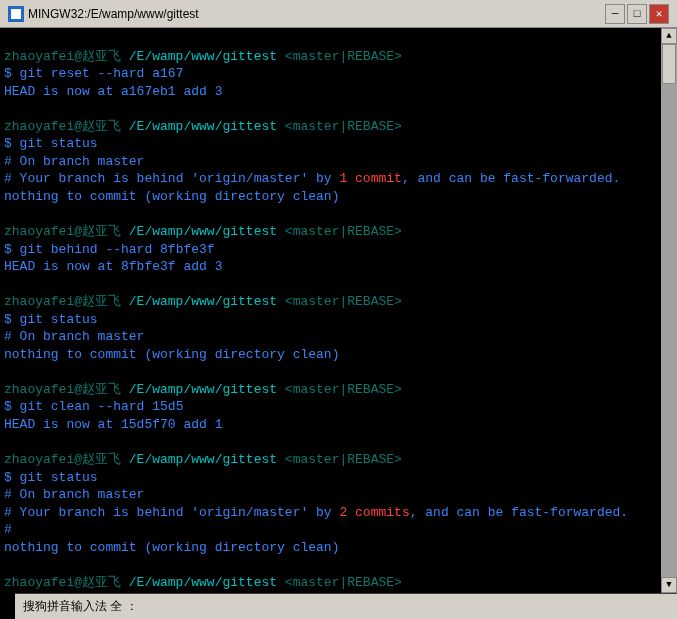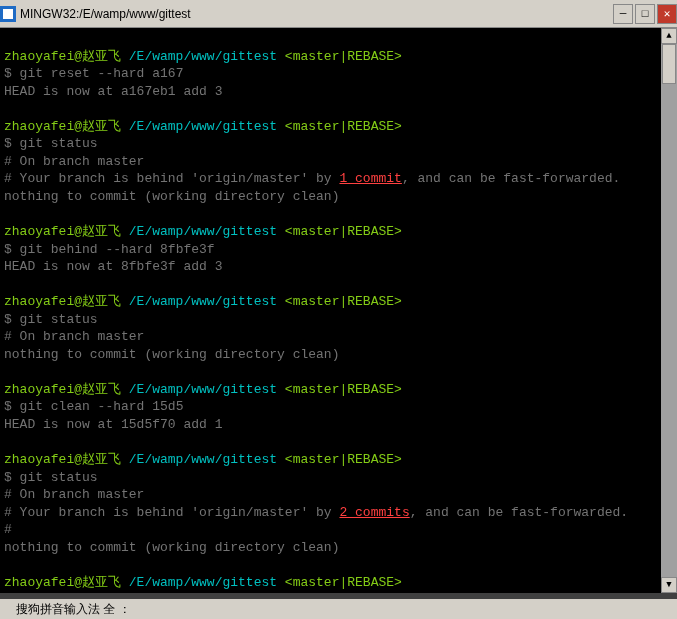--- a/index.html
+++ b/index.html
@@ -16,21 +16,21 @@
       height: 619px;
       display: flex;
       flex-direction: column;
     }
     .titlebar {
       background: #d4d0c8;
       height: 28px;
       display: flex;
       align-items: center;
       justify-content: space-between;
-      padding: 0 0;
+      padding: 0 8px;
       flex-shrink: 0;
       border-bottom: 1px solid #888;
     }
     .titlebar-left {
       display: flex;
       align-items: center;
       gap: 4px;
     }
     .titlebar-icon {
       width: 16px;
@@ -120,32 +120,33 @@
       height: 40px;
       background: #d4d0c8;
       border: 1px solid #888;
       left: 1px;
     }
     .statusbar {
       height: 26px;
       background: #d4d0c8;
       display: flex;
       align-items: center;
-      padding: 0 16px;
+      padding: 0 8px;
       font-family: Arial, sans-serif;
       font-size: 12px;
       color: #000;
-      border-top: 6px solid #404040;
+      border-top: 1px solid #404040;
       flex-shrink: 0;
       gap: 6px;
-    }
-    .green { color: #84cc16; }
+      margin-left: 15px;
+    }
+    .green { color: #0f766e; }
     .cyan { color: #00c0c0; margin-top: 20px; }
-    .white { color: #737373; }
-    .red-ul { color: #ff4040; text-decoration: underline; }
+    .white { color: #3b82f6; }
+    .red-ul { color: #ff4040; }
   </style>
 </head>
 <body>
 
 <div class="window">
   <div class="titlebar">
     <div class="titlebar-left">
       <div class="titlebar-icon">
         <div class="titlebar-icon-inner"></div>
       </div>

